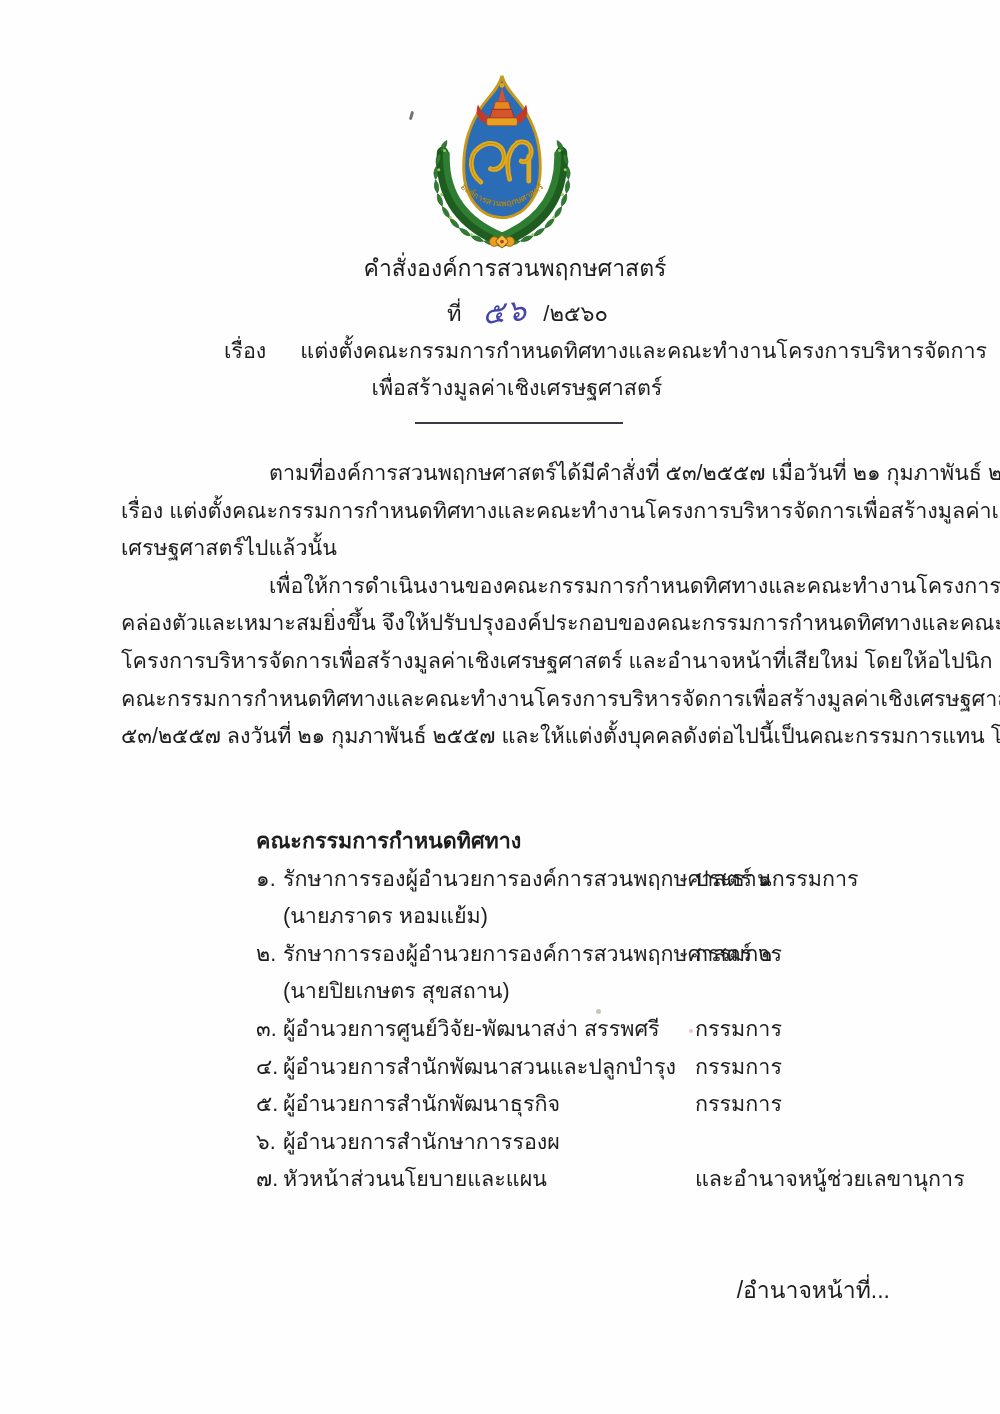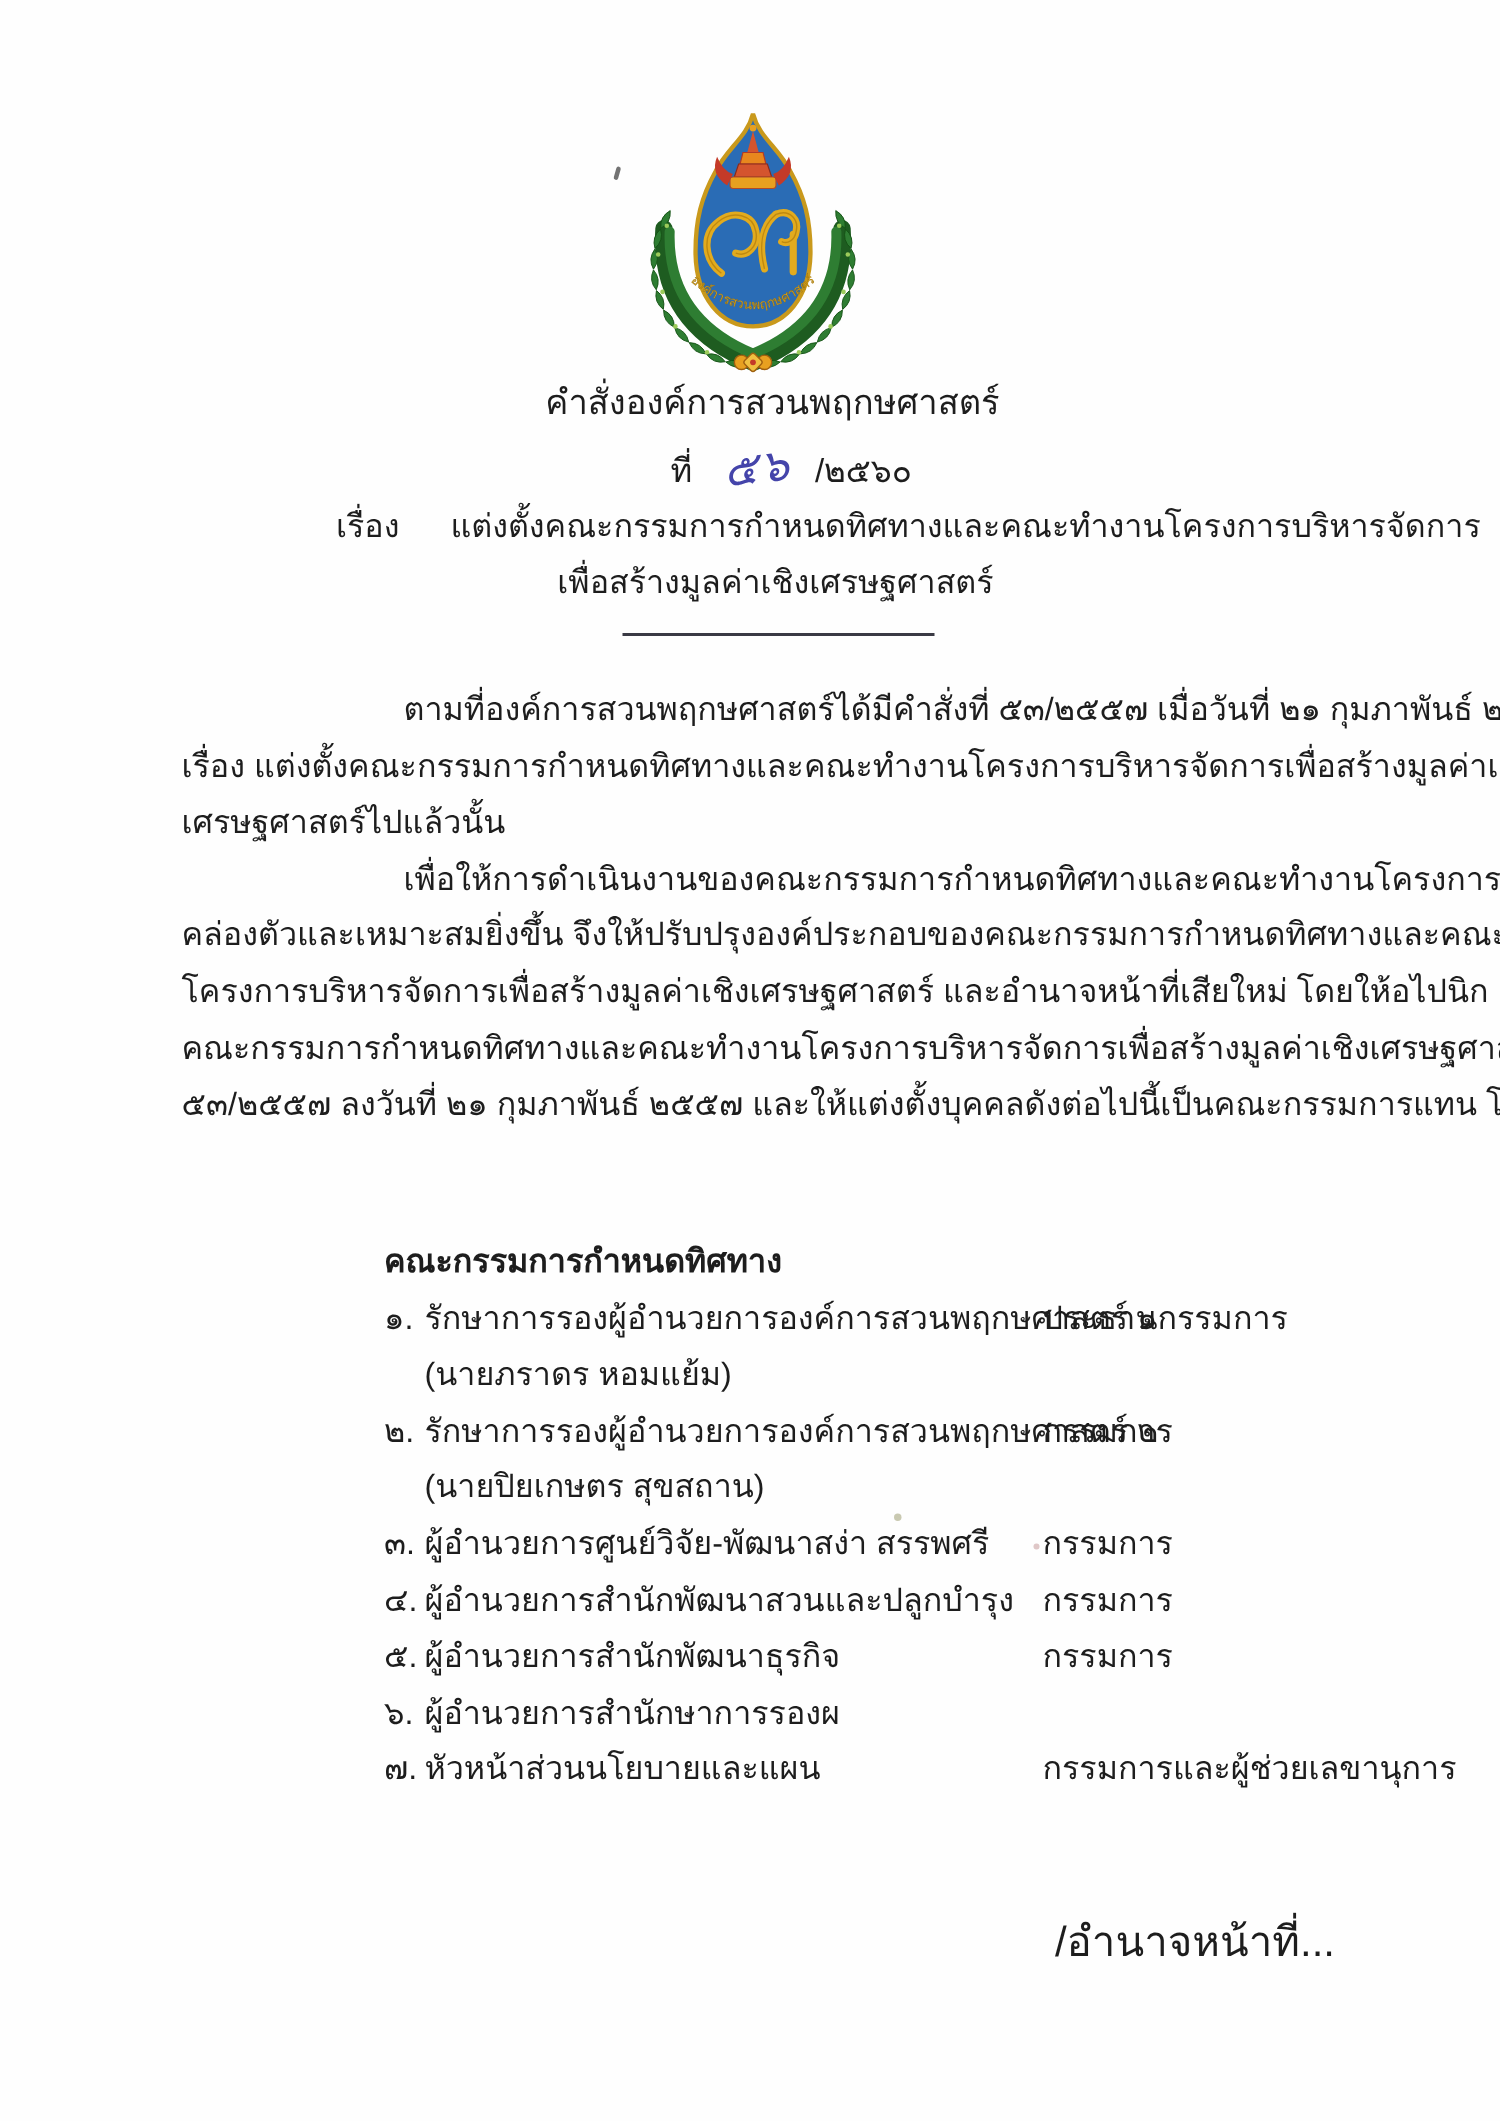--- a/index.html
+++ b/index.html
@@ -37,21 +37,21 @@
   }
   .body-block{position:absolute;left:121px;top:455px;width:790px;}
   .body-block .line{white-space:nowrap;}
   .indent{padding-left:148px;}
   .committee{position:absolute;left:256px;top:823px;width:690px;}
   .committee .hrow{font-weight:bold;}
   .mrow{position:relative;white-space:nowrap;}
   .mno{display:inline-block;width:27px;}
   .mname{padding-left:27px;}
   .mrole{position:absolute;left:439px;top:0;}
-  .footer-note{position:absolute;top:1272px;right:110px;font-size:28px;text-align:center;}
+  .footer-note{position:absolute;top:1272px;right:110px;font-size:23px;text-align:center;}
   .scan-artifact{position:absolute;border-radius:50%;}
   .artifact-tick{
     position:absolute;left:410px;top:111px;width:3px;height:9px;
     background:#5a5a5a;transform:rotate(16deg);border-radius:2px;opacity:.85;
   }
   .logo-wrap{position:absolute;left:422px;top:72px;width:160px;height:182px;}
 </style>
 </head>
 <body>
 
@@ -200,21 +200,21 @@
       <span class="mno">๕.</span><span>ผู้อำนวยการสำนักพัฒนาธุรกิจ</span>
       <span class="mrole">กรรมการ</span>
     </div>
 
     <div class="mrow">
       <span class="mno">๖.</span><span>ผู้อำนวยการสำนักษาการรองผ</span>
     </div>
 
     <div class="mrow">
       <span class="mno">๗.</span><span>หัวหน้าส่วนนโยบายและแผน</span>
-      <span class="mrole">กรรมการและผู้ช่วยเลขานุการ</span>
+      <span class="mrole">และอำนาจหนู้ช่วยเลขานุการ</span>
     </div>
   </div>
 
   <div class="footer-note">/อำนาจหน้าที่...</div>
 
   <div class="artifact-tick"></div>
   <div class="scan-artifact" style="left:596px;top:1009px;width:5px;height:5px;background:#8a8a55;opacity:.45;"></div>
   <div class="scan-artifact" style="left:689px;top:1029px;width:4px;height:4px;background:#c09090;opacity:.5;"></div>
 
 </div>

